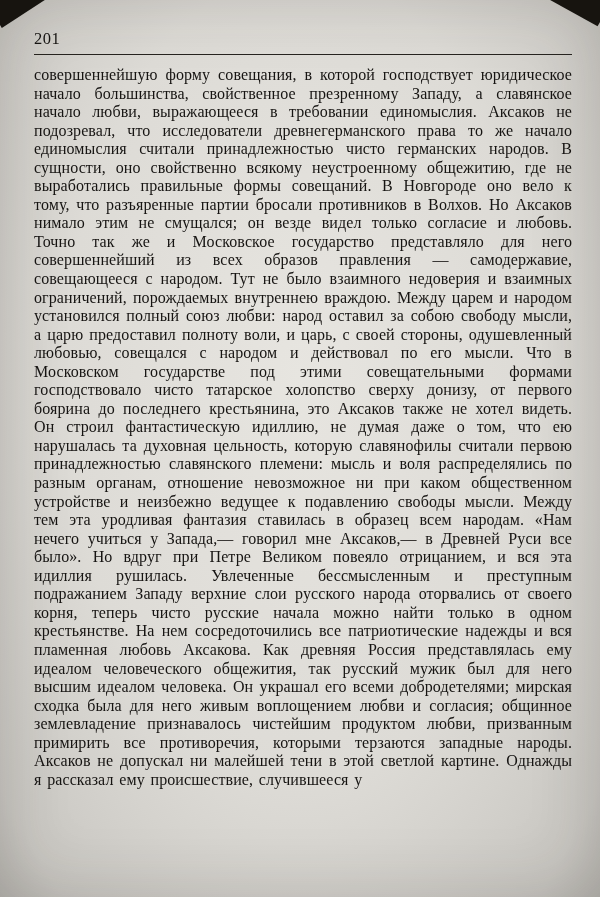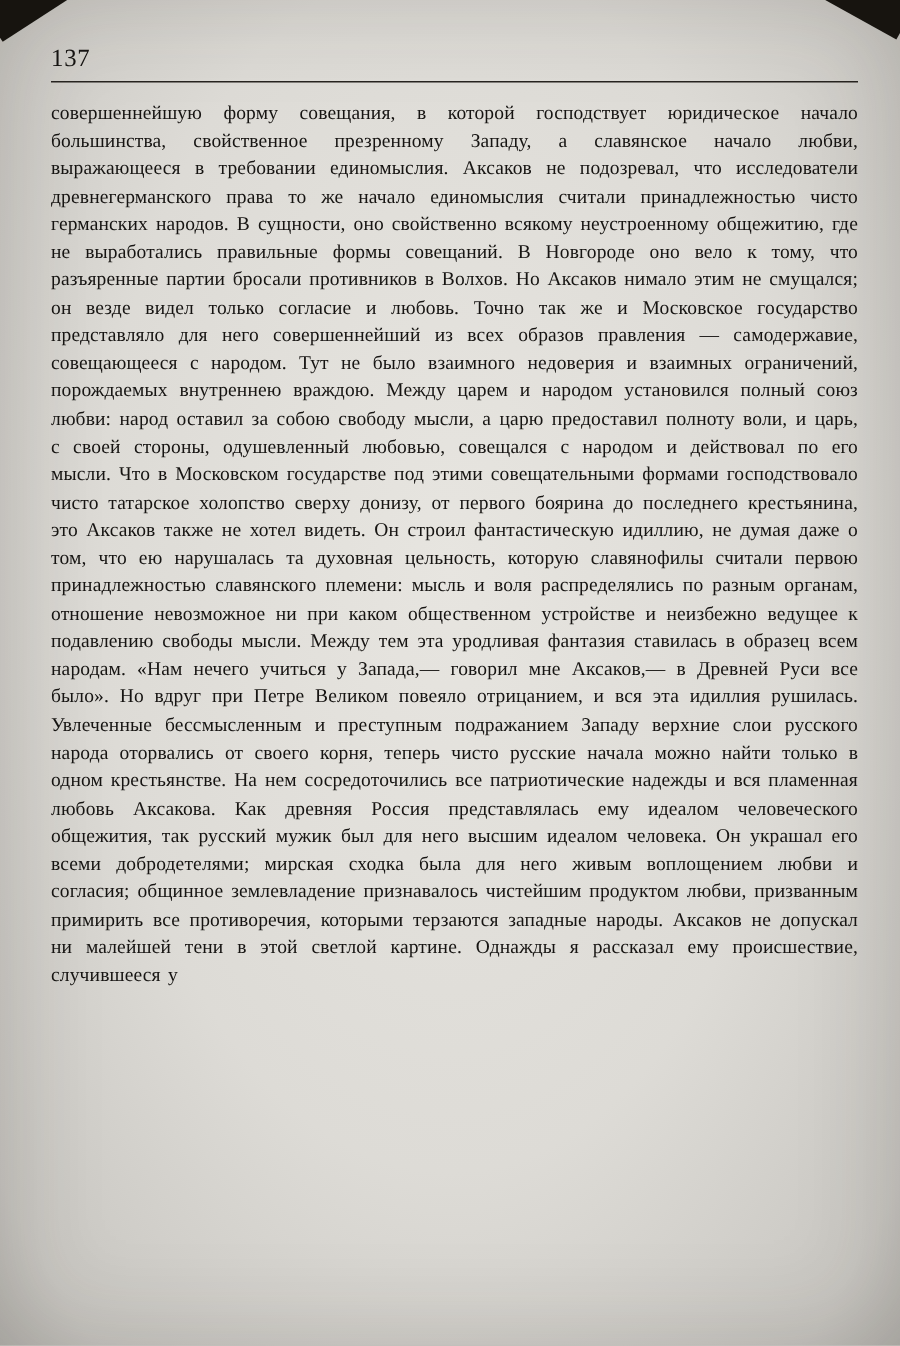--- a/index.html
+++ b/index.html
@@ -71,37 +71,37 @@
     position: absolute;
     left: 34px;
     right: 28px;
     top: 66px;
     bottom: 8px;
     overflow: hidden;
   }
   .paragraph {
     margin: 0;
     text-align: justify;
-    font-size: 13px;
+    font-size: 16px;
     line-height: 18.55px;
     word-spacing: 1.6px;
     letter-spacing: 0.1px;
     text-indent: 0;
   }
 </style>
 </head>
 <body>
 
 <div class="page">
 
   <div class="artifact tl"></div>
   <div class="artifact tr"></div>
 
   <header class="running-head">
-    <span class="page-number">137</span>
+    <span class="page-number">201</span>
   </header>
 
   <div class="head-rule"></div>
 
   <main class="body-text">
     <p class="paragraph">совершеннейшую форму совещания, в которой господствует юридическое начало большинства, свойственное презренному Западу, а славянское начало любви, выражающееся в требовании единомыслия. Аксаков не подозревал, что исследователи древнегерманского права то же начало единомыслия считали принадлежностью чисто германских народов. В сущности, оно свойственно всякому неустроенному общежитию, где не выработались правильные формы совещаний. В Новгороде оно вело к тому, что разъяренные партии бросали противников в Волхов. Но Аксаков нимало этим не смущался; он везде видел только согласие и любовь. Точно так же и Московское государство представляло для него совершеннейший из всех образов правления — самодержавие, совещающееся с народом. Тут не было взаимного недоверия и взаимных ограничений, порождаемых внутреннею враждою. Между царем и народом установился полный союз любви: народ оставил за собою свободу мысли, а царю предоставил полноту воли, и царь, с своей стороны, одушевленный любовью, совещался с народом и действовал по его мысли. Что в Московском государстве под этими совещательными формами господствовало чисто татарское холопство сверху донизу, от первого боярина до последнего крестьянина, это Аксаков также не хотел видеть. Он строил фантастическую идиллию, не думая даже о том, что ею нарушалась та духовная цельность, которую славянофилы считали первою принадлежностью славянского племени: мысль и воля распределялись по разным органам, отношение невозможное ни при каком общественном устройстве и неизбежно ведущее к подавлению свободы мысли. Между тем эта уродливая фантазия ставилась в образец всем народам. «Нам нечего учиться у Запада,— говорил мне Аксаков,— в Древней Руси все было». Но вдруг при Петре Великом повеяло отрицанием, и вся эта идиллия рушилась. Увлеченные бессмысленным и преступным подражанием Западу верхние слои русского народа оторвались от своего корня, теперь чисто русские начала можно найти только в одном крестьянстве. На нем сосредоточились все патриотические надежды и вся пламенная любовь Аксакова. Как древняя Россия представлялась ему идеалом человеческого общежития, так русский мужик был для него высшим идеалом человека. Он украшал его всеми добродетелями; мирская сходка была для него живым воплощением любви и согласия; общинное землевладение признавалось чистейшим продуктом любви, призванным примирить все противоречия, которыми терзаются западные народы. Аксаков не допускал ни малейшей тени в этой светлой картине. Однажды я рассказал ему происшествие, случившееся у</p>
   </main>
 
 </div>
 

